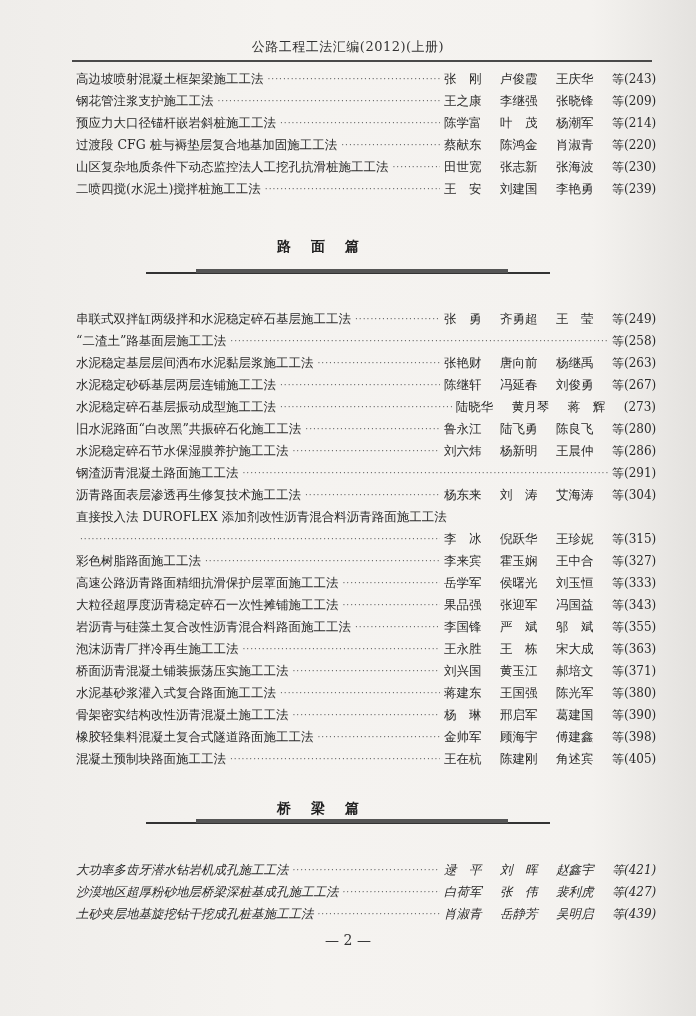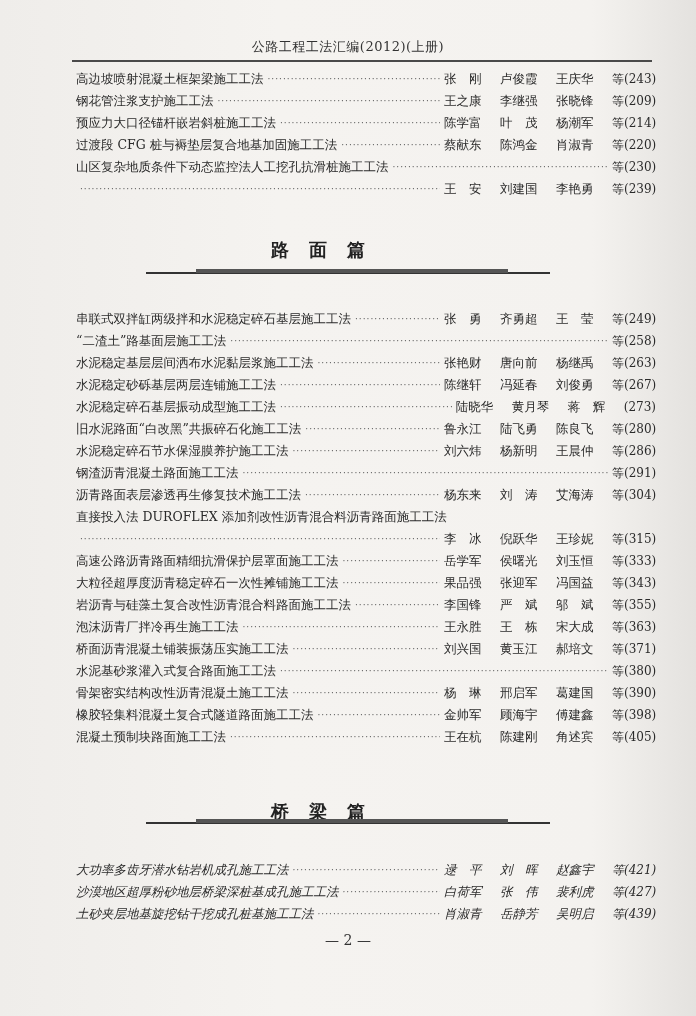--- a/index.html
+++ b/index.html
@@ -17,21 +17,21 @@
   .header-rule { position:absolute; top:60px; left:72px; width:580px; height:2px; background:#4a4a4a; }
   .entries { position:absolute; left:76px; width:580px; }
   .entry { height:22px; display:flex; align-items:center; font-size:12.5px; white-space:nowrap; }
   .entry .title { flex:0 0 auto; }
   .entry .dots { flex:1 1 auto; overflow:hidden; color:#555; margin:0 4px; letter-spacing:1px; font-size:9px; }
   .entry .dots::before { content:"··································································································································"; }
   .entry .authors { flex:0 0 auto; display:flex; }
   .entry .a { width:56px; text-align:left; }
   .entry .page-ref { width:44px; text-align:right; font-size:12px; }
   .section-title { position:absolute; left:0; width:656px; text-align:center;
-    font-size:18px; font-weight:bold; letter-spacing:20px; color:#222; font-family:"DejaVu Serif", serif; }
+    font-size:14px; font-weight:bold; letter-spacing:20px; color:#222; font-family:"DejaVu Serif", serif; }
   .section-rule { position:absolute; left:146px; width:404px; height:2px; background:#333; }
   .section-rule-thick { position:absolute; left:196px; width:312px; height:4px; background:#555; }
   .page-number { position:absolute; top:932px; left:0; width:696px; text-align:center; font-size:14px; color:#333; }
 </style>
 </head>
 <body>
 
 <div class="page">
   <div class="header-title">公路工程工法汇编(2012)(上册)</div>
   <div class="header-rule"></div>
@@ -73,23 +73,29 @@
         <span class="authors">
           <span class="a">蔡献东</span>
           <span class="a">陈鸿金</span>
           <span class="a">肖淑青</span>
         </span>
         <span class="page-ref">等(220)</span>
       </div>
       <div class="entry">
         <span class="title">山区复杂地质条件下动态监控法人工挖孔抗滑桩施工工法</span>
         <span class="dots"></span>
+        <span class="authors">
+          <span class="a">田世宽</span>
+          <span class="a">张志新</span>
+          <span class="a">张海波</span>
+        </span>
         <span class="page-ref">等(230)</span>
       </div>
       <div class="entry">
+        <span class="title">二喷四搅(水泥土)搅拌桩施工工法</span>
         <span class="dots"></span>
         <span class="authors">
           <span class="a">王　安</span>
           <span class="a">刘建国</span>
           <span class="a">李艳勇</span>
         </span>
         <span class="page-ref">等(239)</span>
       </div>
     </div>
 
@@ -184,20 +190,30 @@
       <div class="entry">
         <span class="dots"></span>
         <span class="authors">
           <span class="a">李　冰</span>
           <span class="a">倪跃华</span>
           <span class="a">王珍妮</span>
         </span>
         <span class="page-ref">等(315)</span>
       </div>
       <div class="entry">
+        <span class="title">彩色树脂路面施工工法</span>
+        <span class="dots"></span>
+        <span class="authors">
+          <span class="a">李来宾</span>
+          <span class="a">霍玉娴</span>
+          <span class="a">王中合</span>
+        </span>
+        <span class="page-ref">等(327)</span>
+      </div>
+      <div class="entry">
         <span class="title">高速公路沥青路面精细抗滑保护层罩面施工工法</span>
         <span class="dots"></span>
         <span class="authors">
           <span class="a">岳学军</span>
           <span class="a">侯曙光</span>
           <span class="a">刘玉恒</span>
         </span>
         <span class="page-ref">等(333)</span>
       </div>
       <div class="entry">
@@ -236,20 +252,25 @@
         <span class="authors">
           <span class="a">刘兴国</span>
           <span class="a">黄玉江</span>
           <span class="a">郝培文</span>
         </span>
         <span class="page-ref">等(371)</span>
       </div>
       <div class="entry">
         <span class="title">水泥基砂浆灌入式复合路面施工工法</span>
         <span class="dots"></span>
+        <span class="authors">
+          <span class="a">蒋建东</span>
+          <span class="a">王国强</span>
+          <span class="a">陈光军</span>
+        </span>
         <span class="page-ref">等(380)</span>
       </div>
       <div class="entry">
         <span class="title">骨架密实结构改性沥青混凝土施工工法</span>
         <span class="dots"></span>
         <span class="authors">
           <span class="a">杨　琳</span>
           <span class="a">邢启军</span>
           <span class="a">葛建国</span>
         </span>

